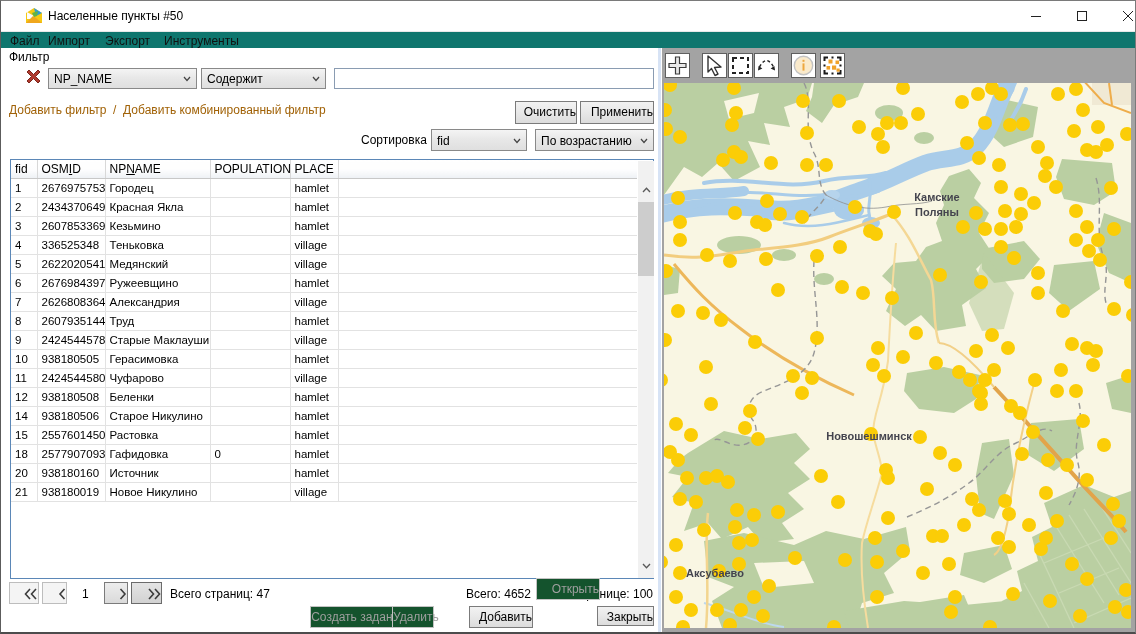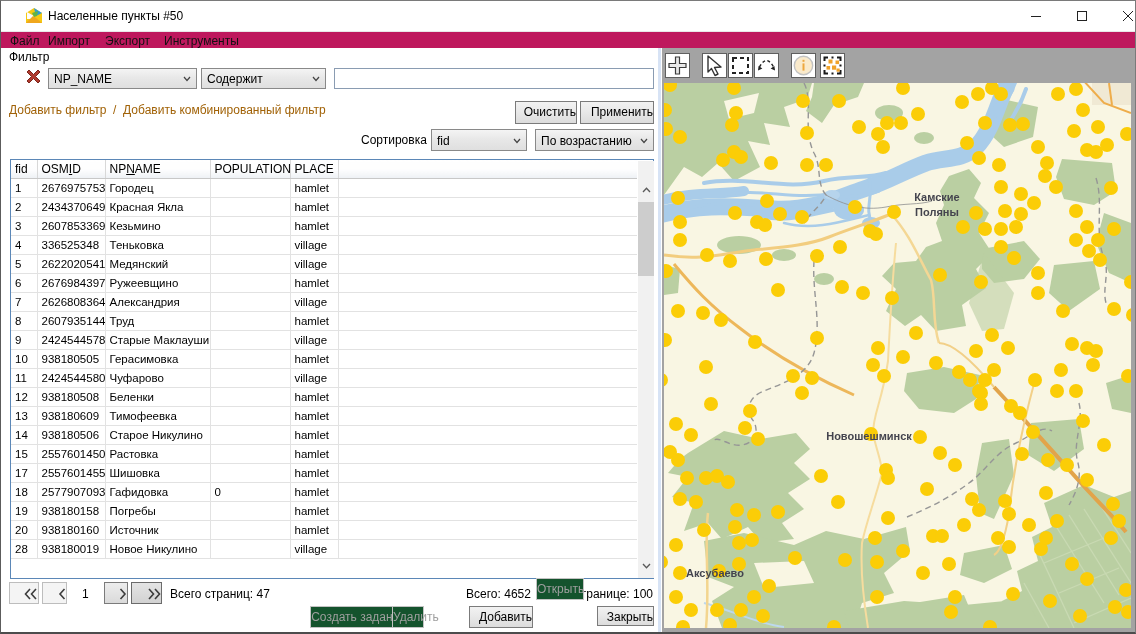--- a/index.html
+++ b/index.html
@@ -2,21 +2,21 @@
 <html><head><meta charset="utf-8"><style>
 *{margin:0;padding:0;box-sizing:border-box}
 html,body{width:1136px;height:634px;overflow:hidden}
 body{font-family:"Liberation Sans",sans-serif;font-size:12px;color:#000;background:#fff;position:relative;border:1px solid #7a7a7a;border-left:1px solid #5c5c5c;border-bottom:2px solid #4c4c4c}
 .abs{position:absolute}
 
 #title{left:16px;top:0;width:1134px;height:30px;background:#fff}
 #title .txt{left:31px;top:8px;font-size:12px}
 .winbtn{top:9px;width:12px;height:12px}
 
-#menu{left:0;top:30px;width:1134px;height:17px;background:#be185d;border-top:1px solid #e8e8e8}
+#menu{left:0;top:30px;width:1134px;height:17px;background:#0f766e;border-top:1px solid #e8e8e8}
 #menu span{position:absolute;top:2px;color:#111}
 
 .combo{background:linear-gradient(#f4f4f4,#e8e8e8 45%,#dfdfdf);border:1px solid #898989;position:absolute}
 .combo .t{position:absolute;left:5px;top:3px;white-space:nowrap}
 .combo svg{position:absolute;right:5px;top:7px}
 .btn{position:absolute;background:linear-gradient(#f2f2f2,#e9e9e9 45%,#dcdcdc);border:1px solid #7b7b7b;text-align:right;font-size:12px}
 .btn.dis{background:#14532d;border:1px solid #c3c3c3;color:#9f9f9f}
 
 #tbl{left:9px;top:158px;width:644px;height:420px;border:1px solid #5b87b7;background:#fff}
 table{border-collapse:collapse;table-layout:fixed;width:626px;font-size:11.5px}
@@ -201,77 +201,53 @@
         </tr>
 <tr>
           <td class="c0">12</td>
           <td class="c1">938180508</td>
           <td class="c2">Беленки</td>
           <td class="c3"></td>
           <td class="c4">hamlet</td>
           <td class="c5"></td>
         </tr>
 <tr>
-          <td class="c0">13</td>
-          <td class="c1">938180609</td>
-          <td class="c2">Тимофеевка</td>
-          <td class="c3"></td>
-          <td class="c4">hamlet</td>
-          <td class="c5"></td>
-        </tr>
-<tr>
           <td class="c0">14</td>
           <td class="c1">938180506</td>
           <td class="c2">Старое Никулино</td>
           <td class="c3"></td>
           <td class="c4">hamlet</td>
           <td class="c5"></td>
         </tr>
 <tr>
           <td class="c0">15</td>
           <td class="c1">2557601450</td>
           <td class="c2">Растовка</td>
-          <td class="c3"></td>
-          <td class="c4">hamlet</td>
-          <td class="c5"></td>
-        </tr>
-<tr>
-          <td class="c0">17</td>
-          <td class="c1">2557601455</td>
-          <td class="c2">Шишовка</td>
           <td class="c3"></td>
           <td class="c4">hamlet</td>
           <td class="c5"></td>
         </tr>
 <tr>
           <td class="c0">18</td>
           <td class="c1">2577907093</td>
           <td class="c2">Гафидовка</td>
           <td class="c3">0</td>
           <td class="c4">hamlet</td>
           <td class="c5"></td>
         </tr>
 <tr>
-          <td class="c0">19</td>
-          <td class="c1">938180158</td>
-          <td class="c2">Погребы</td>
-          <td class="c3"></td>
-          <td class="c4">hamlet</td>
-          <td class="c5"></td>
-        </tr>
-<tr>
           <td class="c0">20</td>
           <td class="c1">938180160</td>
           <td class="c2">Источник</td>
           <td class="c3"></td>
           <td class="c4">hamlet</td>
           <td class="c5"></td>
         </tr>
 <tr>
-          <td class="c0">28</td>
+          <td class="c0">21</td>
           <td class="c1">938180019</td>
           <td class="c2">Новое Никулино</td>
           <td class="c3"></td>
           <td class="c4">village</td>
           <td class="c5"></td>
         </tr>
 </tbody>
     </table>
 <div class="abs" id="sb">
   <svg class="abs" style="left:4px;top:26px" width="9" height="6" viewBox="0 0 9 6">
@@ -299,23 +275,23 @@
     </svg></div>
 <div class="btn" style="left:130px;top:581px;width:31px;height:22px;background:linear-gradient(#e4e4e4,#d2d2d2);border-color:#6b6b6b">
   <svg width="14" height="12" viewBox="0 0 14 12" style="margin-top:5px">
       <path d="M2,1 L6.5,6 L2,11 M8,1 L12.5,6 L8,11" fill="none" stroke="#3c3c3c" stroke-width="1.6"></path>
     </svg></div>
 <div class="abs" style="left:169px;top:586px">Всего страниц: 47</div>
 <div class="abs" style="left:450px;width:95px;text-align:center;top:586px">Всего: 4652</div>
 <div class="abs" style="left:512px;width:140px;text-align:right;top:586px">На странице: 100</div>
 
 <div class="btn dis" style="left:309px;top:605px;width:97px;height:22px;line-height:20px">Создать задание</div>
-<div class="btn dis" style="left:391px;top:605px;width:32px;height:22px;line-height:20px">Удалить</div>
+<div class="btn dis" style="left:391px;top:605px;width:42px;height:22px;line-height:20px">Удалить</div>
 <div class="btn" style="left:468px;top:605px;width:64px;height:22px;line-height:20px">Добавить</div>
-<div class="btn dis" style="left:535px;top:577px;width:48px;height:22px;line-height:20px">Открыть</div>
+<div class="btn dis" style="left:535px;top:577px;width:64px;height:22px;line-height:20px">Открыть</div>
 <div class="btn" style="left:596px;top:605px;width:57px;height:20px;line-height:20px">Закрыть</div>
 
 <div class="abs" id="splitter"></div>
 <div class="abs" id="rightpane">
   <div class="tool" style="left:3px">
     <svg width="23" height="23" viewBox="0 0 23 23">
         <path d="M9.5,3 h4 v6.5 H20 v4 h-6.5 V20 h-4 v-6.5 H3 v-4 h6.5 Z" fill="#e8e8e8" stroke="#3a3a3a" stroke-width="1.2"></path>
       </svg></div>
   <div class="tool" style="left:40px">
     <svg width="23" height="23" viewBox="0 0 23 23">

